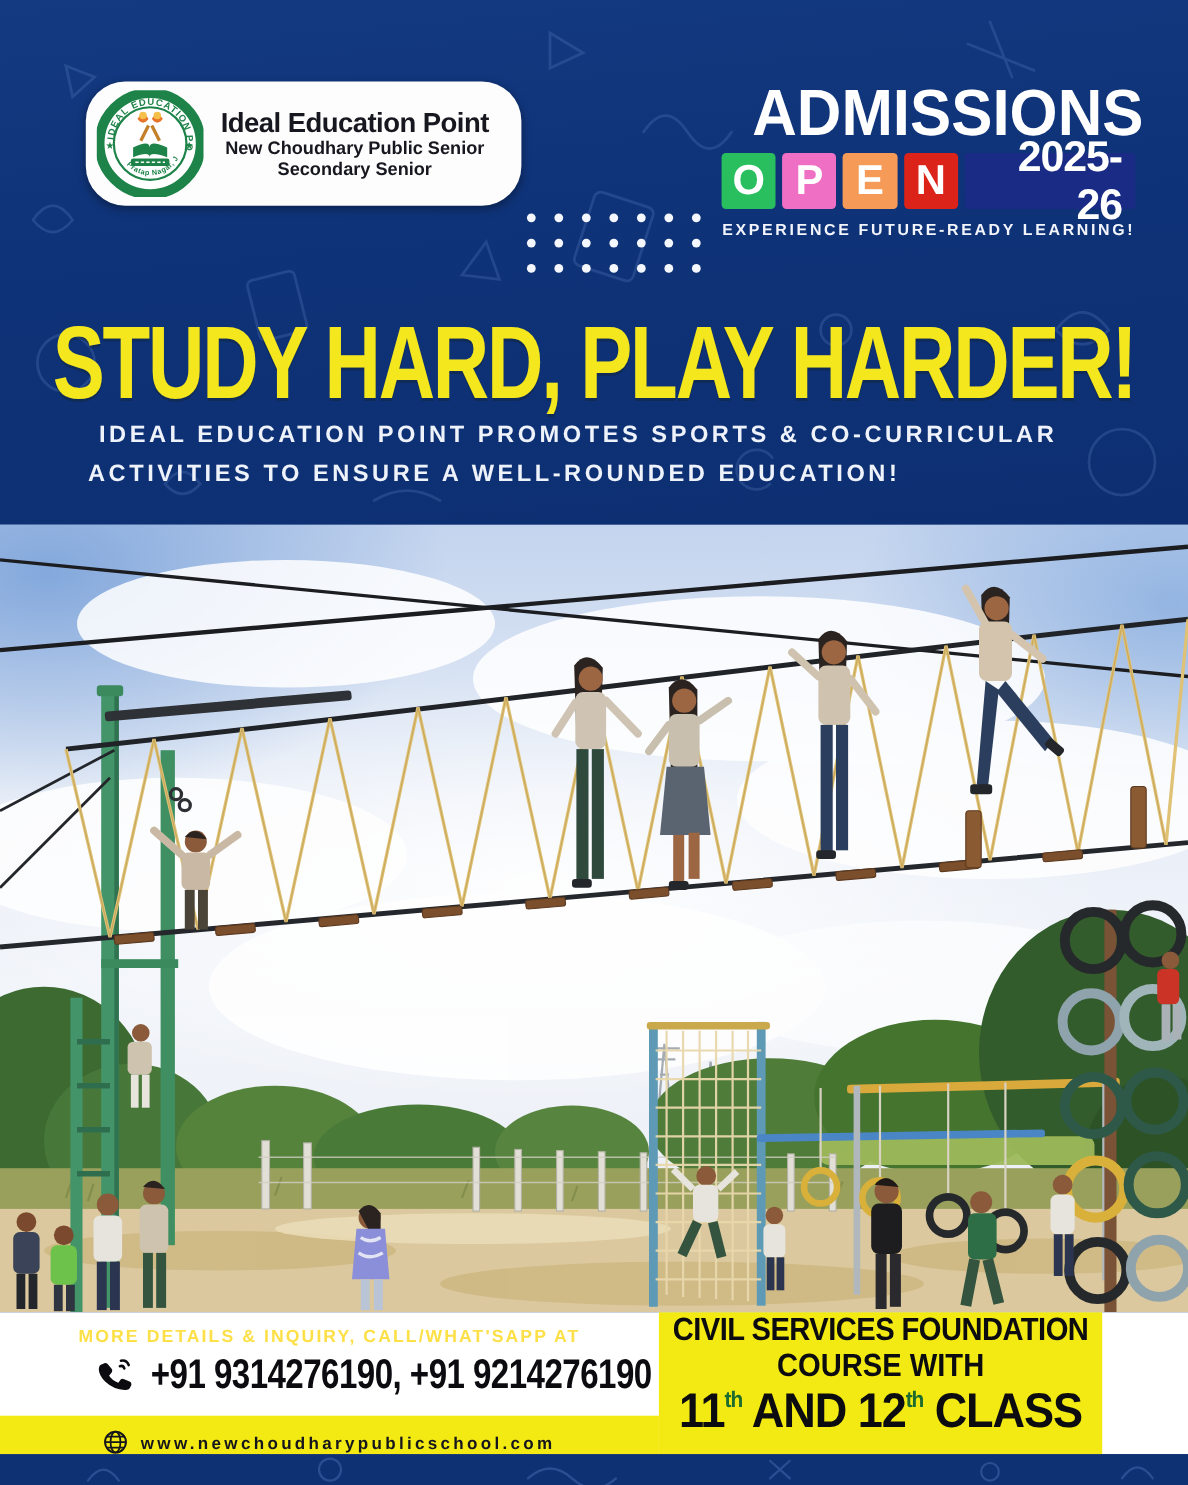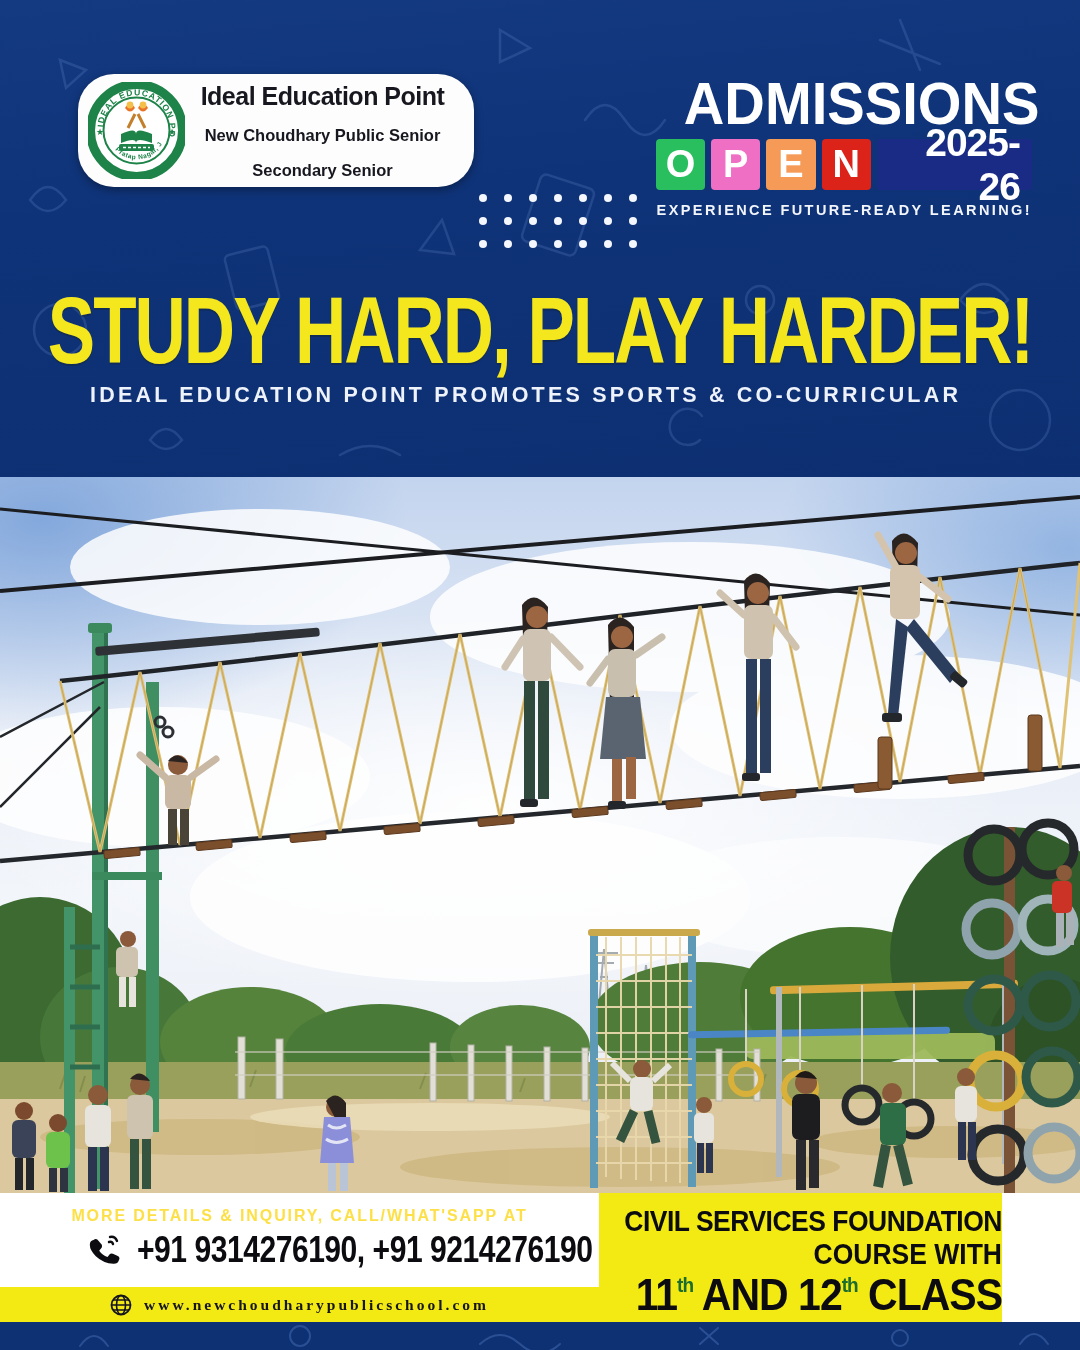--- a/index.html
+++ b/index.html
@@ -11,21 +11,21 @@
   .header { position:absolute; left:0; top:0; width:1080px; height:477px;
             background:linear-gradient(175deg,#143a82 0%, #0f3378 40%, #0d2f72 100%); overflow:hidden; }
   .doodles { position:absolute; inset:0; pointer-events:none; }
 
   .logo-pill { position:absolute; left:78px; top:74px; width:396px; height:113px;
                background:#fdfdfd; border-radius:36px; display:flex; align-items:center;
                padding:8px 14px 8px 10px; box-shadow:0 3px 8px rgba(0,0,0,.35); }
   .logo-circle { width:97px; height:97px; flex:0 0 auto; }
   .logo-text { flex:1; text-align:center; color:#17171f; line-height:1.12; }
   .logo-text .l1 { font-size:25px; font-weight:bold; letter-spacing:-0.5px; }
-  .logo-text .l2, .logo-text .l3 { font-size:16.5px; font-weight:bold;margin-top:16px; }
+  .logo-text .l2, .logo-text .l3 { font-size:16.5px; font-weight:bold; }
 
   .admissions { position:absolute; left:656px; top:76px; width:376px; text-align:right; }
   .admissions .title { color:#ffffff; font-size:54px; font-weight:bold; letter-spacing:0px;
                        transform:scale(1.04,1.1); transform-origin:center; line-height:1; }
   .open-row { display:flex; justify-content:center; align-items:center; gap:6px; margin-top:9px; }
   .open-box { width:51px; height:51px; border-radius:4px; display:flex; align-items:center; justify-content:center;
               color:#fff; font-size:38px; font-weight:bold; }
   .year-box { height:51px; padding:0 12px; border-radius:3px; display:flex; align-items:center; justify-content:center;
               color:#fff; font-size:39px; font-weight:bold; letter-spacing:-1px; }
   .tagline { margin-top:12px; color:#f2f5fc; font-size:14.5px; font-weight:bold; letter-spacing:2.4px; white-space:nowrap; }
@@ -48,29 +48,29 @@
            background:
              radial-gradient(520px 300px at 4% 6%, rgba(124,163,218,.9), rgba(124,163,218,0) 70%),
              radial-gradient(420px 260px at 99% 10%, rgba(133,171,222,.8), rgba(133,171,222,0) 70%),
              radial-gradient(700px 260px at 45% 46%, rgba(255,255,255,.95), rgba(255,255,255,0) 75%),
              linear-gradient(180deg,#c3d4ee 0%, #e7edf7 34%, #f2f5fa 58%, #e9edf4 100%); }
   .photo svg { position:absolute; inset:0; }
 
   
   .bottom-band { position:absolute; left:0; top:1193px; width:1080px; height:129px; background:#ffffff; }
   .site-bar { position:absolute; left:0; top:1287px; width:599px; height:35px; background:#f2ea12;
-              display:flex; align-items:center; justify-content:center; gap:12px;font-family:Liberation Serif, serif; }
+              display:flex; align-items:flex-end; justify-content:center; gap:12px; }
   .site-text { color:#15151d; font-size:15.5px; font-weight:bold; letter-spacing:3px; }
   .contact { position:absolute; left:0; top:1193px; width:599px; height:94px; text-align:center; }
   .inquiry { margin-top:14px; color:#fde047; font-size:16px; font-weight:bold; letter-spacing:1.9px; }
   .phones-row { margin-top:7px; display:flex; align-items:center; justify-content:flex-end; gap:10px; }
   .phones { color:#0b0b10; font-size:31px; font-weight:bold; letter-spacing:-0.5px;
             transform:scale(0.97,1.22); transform-origin:center; white-space:nowrap; }
   .course-box { position:absolute; left:599px; top:1193px; width:403px; height:129px; background:#f2ea12;
-                text-align:right; color:#0c0c10; padding-top:13px; }
+                text-align:center; color:#0c0c10; }
   .course-l1 { font-size:26.5px; font-weight:bold; letter-spacing:-0.5px; transform:scaleY(1.1); }
   .course-l2 { font-size:26.5px; font-weight:bold; margin-top:2px; transform:scaleY(1.1); }
   .course-l3 { font-size:41px; font-weight:bold; letter-spacing:-1px; margin-top:2px; transform:scaleY(1.08); }
   .course-l3 sup { font-size:19px; position:relative; top:-2px; font-weight:bold; }
   .sup-green { color:#1c6b2f; }
   .footer-strip { position:absolute; left:0; top:1322px; width:1080px; height:28px; background:#0e3174; overflow:hidden; }
 </style>
 </head>
 <body>
 
@@ -164,20 +164,21 @@
         <i></i>
         <i></i>
         <i></i>
         <i></i>
         <i></i>
         <i></i>
     </div>
 
     <div class="headline">STUDY HARD, PLAY HARDER!</div>
     <div class="subline s1">IDEAL EDUCATION POINT PROMOTES SPORTS &amp; CO-CURRICULAR</div>
+    <div class="subline s2">ACTIVITIES TO ENSURE A WELL-ROUNDED EDUCATION!</div>
   </div>
 
   <div class="photo">
     <svg width="1080" height="716" viewBox="0 0 1080 716">
 
       <g fill="#ffffff" opacity="0.85">
         <ellipse cx="260" cy="90" rx="190" ry="58"></ellipse>
         <ellipse cx="690" cy="140" rx="260" ry="75"></ellipse>
         <ellipse cx="160" cy="300" rx="210" ry="70"></ellipse>
         <ellipse cx="900" cy="250" rx="230" ry="72"></ellipse>

